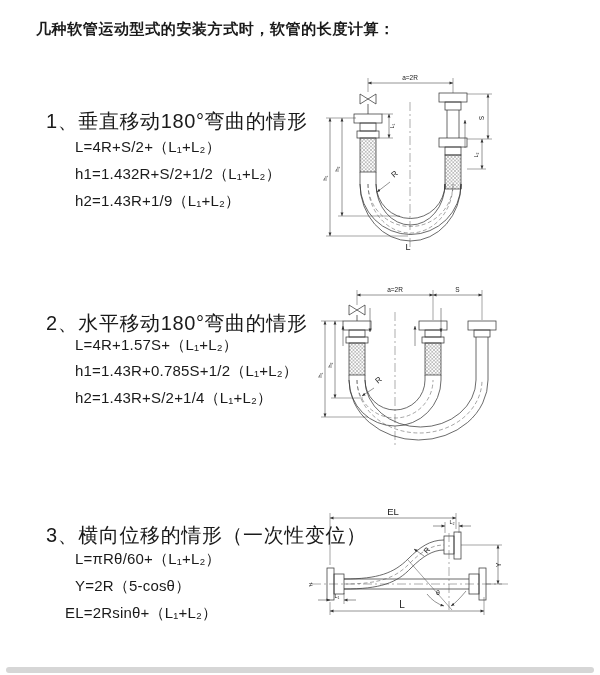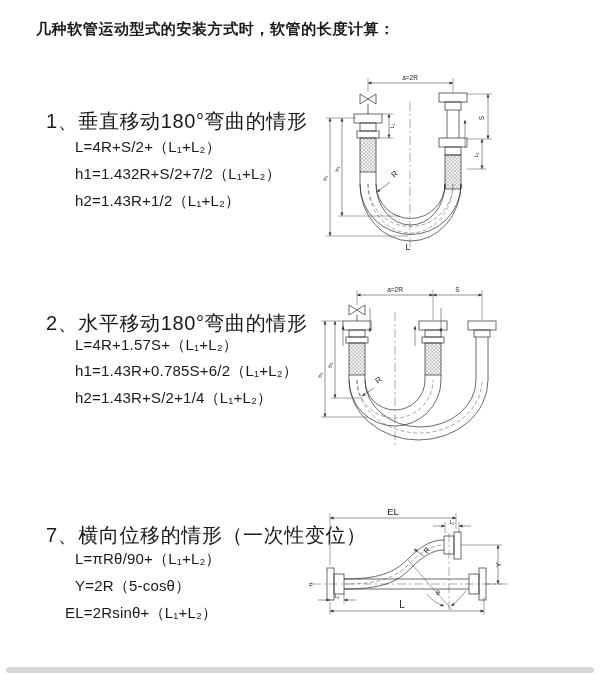--- a/index.html
+++ b/index.html
@@ -22,30 +22,30 @@
   .hrect{stroke:#3a3a3a;stroke-width:.75}
   .bottom-edge{left:6px;top:667px;width:588px;height:6px;background:#d6d6d6;border-radius:3px}
 </style>
 </head>
 <body>
 
 <div class="abs title" style="left:36px;top:20px">几种软管运动型式的安装方式时，软管的长度计算：</div>
 
 <div class="abs sec-h" style="left:46px;top:108px">1、垂直移动180°弯曲的情形</div>
 <div class="abs formula" style="left:75px;top:138px">L=4R+S/2+（L₁+L₂）</div>
-<div class="abs formula" style="left:75px;top:165px">h1=1.432R+S/2+7/2（L₁+L₂）</div>
-<div class="abs formula" style="left:75px;top:192px">h2=1.43R+1/2（L₁+L₂）</div>
+<div class="abs formula" style="left:75px;top:165px">h1=1.432R+S/2+1/2（L₁+L₂）</div>
+<div class="abs formula" style="left:75px;top:192px">h2=1.43R+1/9（L₁+L₂）</div>
 
 <div class="abs sec-h" style="left:46px;top:310px">2、水平移动180°弯曲的情形</div>
 <div class="abs formula" style="left:75px;top:336px">L=4R+1.57S+（L₁+L₂）</div>
-<div class="abs formula" style="left:75px;top:362px">h1=1.43R+0.785S+6/2（L₁+L₂）</div>
+<div class="abs formula" style="left:75px;top:362px">h1=1.43R+0.785S+1/2（L₁+L₂）</div>
 <div class="abs formula" style="left:75px;top:389px">h2=1.43R+S/2+1/4（L₁+L₂）</div>
 
-<div class="abs sec-h" style="left:46px;top:522px">7、横向位移的情形（一次性变位）</div>
-<div class="abs formula" style="left:75px;top:550px">L=πRθ/90+（L₁+L₂）</div>
+<div class="abs sec-h" style="left:46px;top:522px">3、横向位移的情形（一次性变位）</div>
+<div class="abs formula" style="left:75px;top:550px">L=πRθ/60+（L₁+L₂）</div>
 <div class="abs formula" style="left:75px;top:577px">Y=2R（5-cosθ）</div>
 <div class="abs formula" style="left:65px;top:604px">EL=2Rsinθ+（L₁+L₂）</div>
 
 <svg viewBox="0 0 280 190" style="left:308px;top:66px;width:280px;height:190px">
   <defs>
     <marker id="ar1" orient="auto-start-reverse" markerWidth="8" markerHeight="6" refX="6.4" refY="3">
       <path d="M0,0.4 L6.5,3 L0,5.6 Z" fill="#333"></path>
     </marker>
     <pattern id="hp1" width="3.5" height="3.5" patternUnits="userSpaceOnUse">
       <path d="M0,3.5 L3.5,0 M0,0 L3.5,3.5" stroke="#8a8a8a" stroke-width="0.5"></path>

